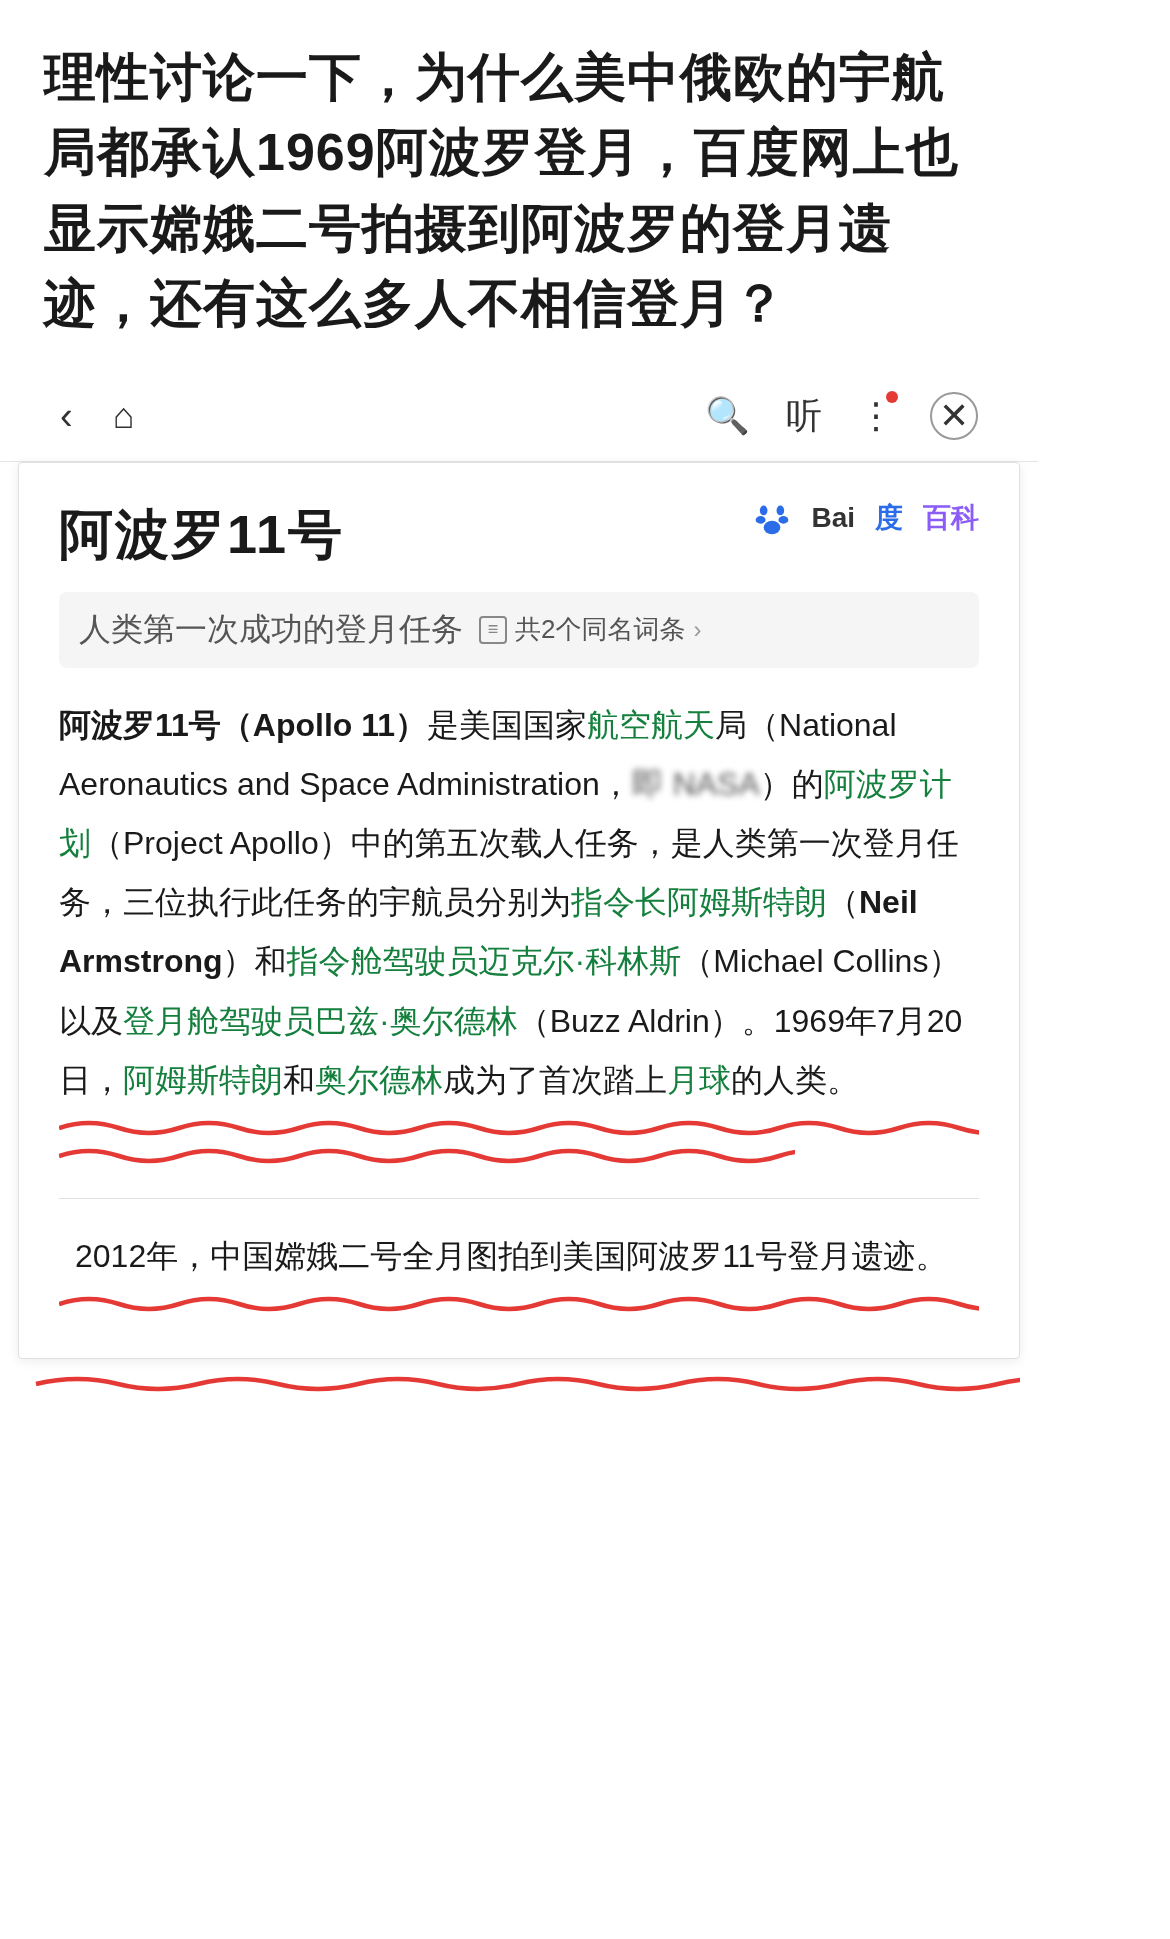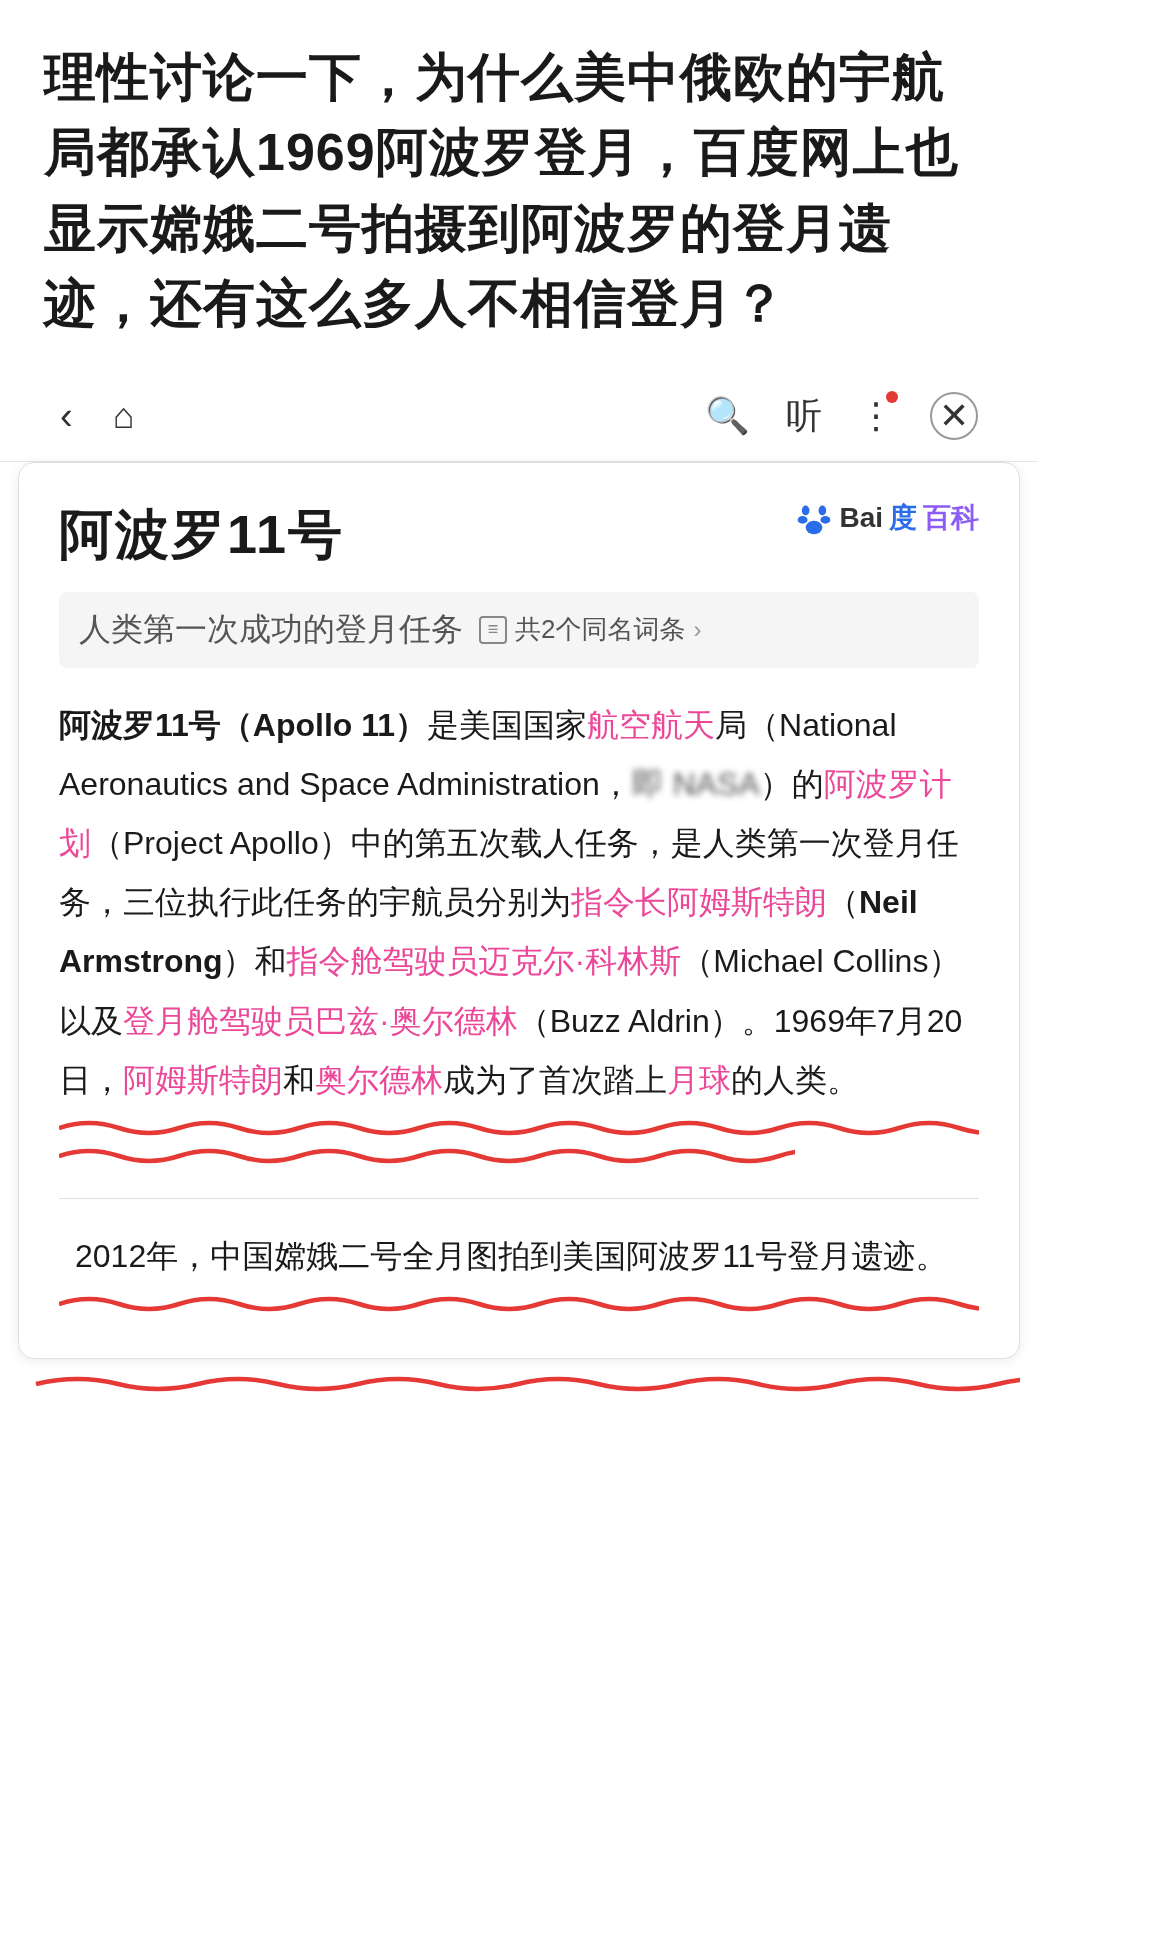--- a/index.html
+++ b/index.html
@@ -98,21 +98,21 @@
       height: 48px;
       display: flex;
       align-items: center;
       justify-content: center;
     }
 
     
     .baike-card {
       margin: 0 18px;
       background: #ffffff;
-      border-radius: 16px;
+      border-radius: 4px;
       border: 1px solid #e0e0e0;
       padding: 36px 40px 40px 40px;
       box-shadow: 0 2px 12px rgba(0,0,0,0.08);
       position: relative;
     }
 
     
     .card-header {
       display: flex;
       justify-content: space-between;
@@ -123,21 +123,21 @@
     .card-title {
       font-size: 54px;
       font-weight: 900;
       color: #1a1a1a;
       letter-spacing: 2px;
     }
 
     .baidu-logo {
       display: flex;
       align-items: center;
-      gap: 6px;
+      gap: 20px;
     }
 
     
     .card-subtitle {
       display: flex;
       align-items: center;
       gap: 16px;
       padding: 16px 20px;
       background: #f5f5f5;
       border-radius: 8px;
@@ -176,21 +176,21 @@
 
     
     .card-content {
       font-size: 32px;
       line-height: 1.85;
       color: #1a1a1a;
       position: relative;
     }
 
     .text-link {
-      color: #ec4899;
+      color: #15803d;
       text-decoration: none;
     }
 
     .text-bold {
       font-weight: 700;
     }
 
     
     .card-divider {
       height: 1px;

